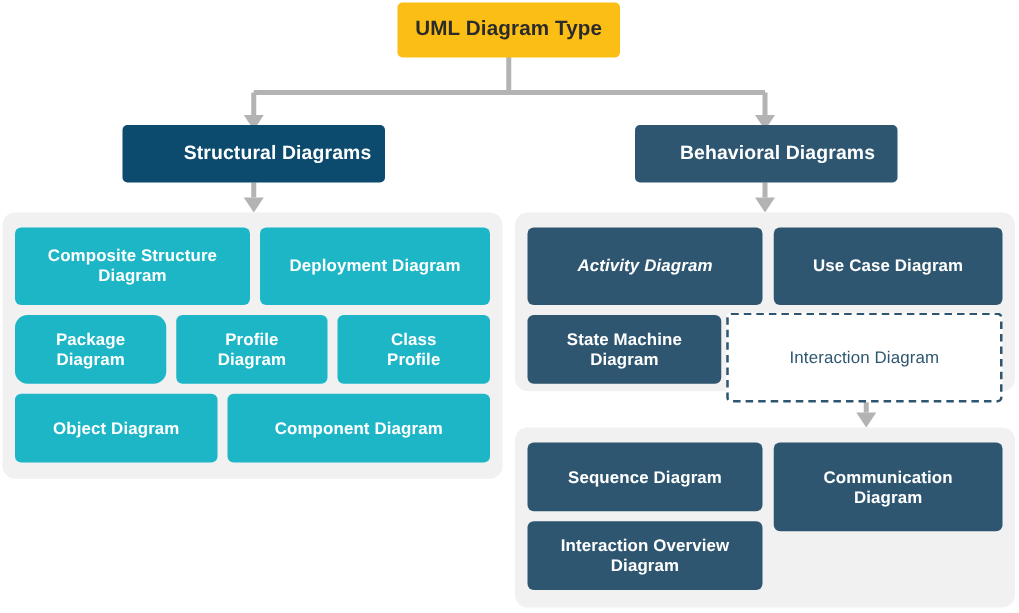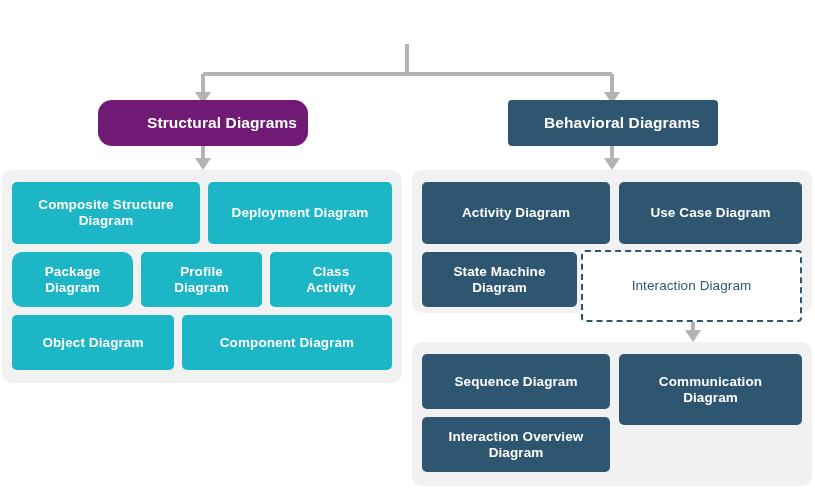--- a/index.html
+++ b/index.html
@@ -47,24 +47,24 @@
   }
 
   .node.root {
     background: #FBBE15;
     color: #2b2b2b;
     font-size: 16.5px;
     border-radius: 4px;
   }
 
   .node.branch-structural {
-    background: #701a75;
+    background: #0c4a6e;
     color: #ffffff;
     font-size: 15.5px;
-    border-radius: 14px;
+    border-radius: 4px;
     padding-left: 44px;
   }
 
   .node.branch-behavioral {
     background: #2E5670;
     color: #ffffff;
     font-size: 15.5px;
     border-radius: 4px;
     padding-left: 24px;
   }
@@ -124,49 +124,50 @@
     </g>
     <g fill="#B3B3B3">
       <polygon points="195,92 211,92 203,104"></polygon>
       <polygon points="604,92 620,92 612,104"></polygon>
       <polygon points="195,158 211,158 203,170"></polygon>
       <polygon points="604,158 620,158 612,170"></polygon>
       <polygon points="685,330 701,330 693,342"></polygon>
     </g>
   </svg>
 
+  <div class="node root" style="left:318px; top:2px; width:178px; height:44px;">UML Diagram Type</div>
 
   <div class="node branch-structural" style="left:98px; top:100px; width:210px; height:46px;">Structural Diagrams</div>
 
   <div class="node branch-behavioral" style="left:508px; top:100px; width:210px; height:46px;">Behavioral Diagrams</div>
 
   <div class="panel" style="left:2px; top:170px; width:400px; height:213px;">
 
     <div class="node teal" style="left:10px; top:12px; width:188px; height:62px;">Composite Structure
 Diagram</div>
 
     <div class="node teal" style="left:206px; top:12px; width:184px; height:62px;">Deployment Diagram</div>
 
     <div class="node teal" style="left:10px; top:82px; width:121px; height:55px;border-radius:10px;">Package
 Diagram</div>
 
     <div class="node teal" style="left:139px; top:82px; width:121px; height:55px;">Profile
 Diagram</div>
 
     <div class="node teal" style="left:268px; top:82px; width:122px; height:55px;">Class
-Activity</div>
+Profile</div>
 
     <div class="node teal" style="left:10px; top:145px; width:162px; height:55px;">Object Diagram</div>
 
     <div class="node teal" style="left:180px; top:145px; width:210px; height:55px;">Component Diagram</div>
   </div>
 
   <div class="panel" style="left:412px; top:170px; width:400px; height:143px;">
 
-    <div class="node slate" style="left:10px; top:12px; width:188px; height:62px;">Activity Diagram</div>
+    <div class="node slate" style="left:10px; top:12px; width:188px; height:62px;font-style:italic;">Activity Diagram</div>
 
     <div class="node slate" style="left:207px; top:12px; width:183px; height:62px;text-align:center;">Use Case Diagram</div>
 
     <div class="node slate" style="left:10px; top:82px; width:155px; height:55px;">State Machine
 Diagram</div>
 
     <div class="node dashed" style="left:169px; top:80px; width:221px; height:72px;">Interaction Diagram</div>
   </div>
 
   <div class="panel" style="left:412px; top:342px; width:400px; height:144px;">

